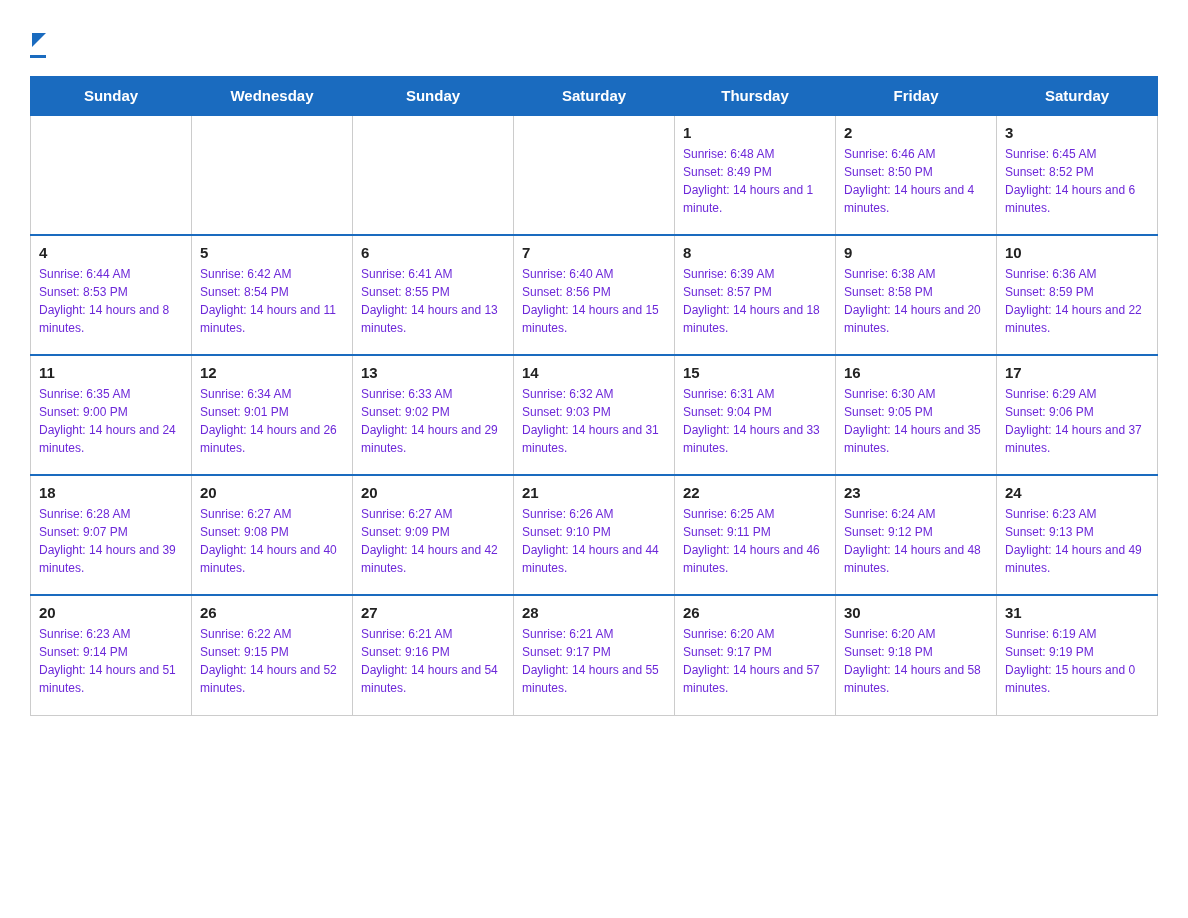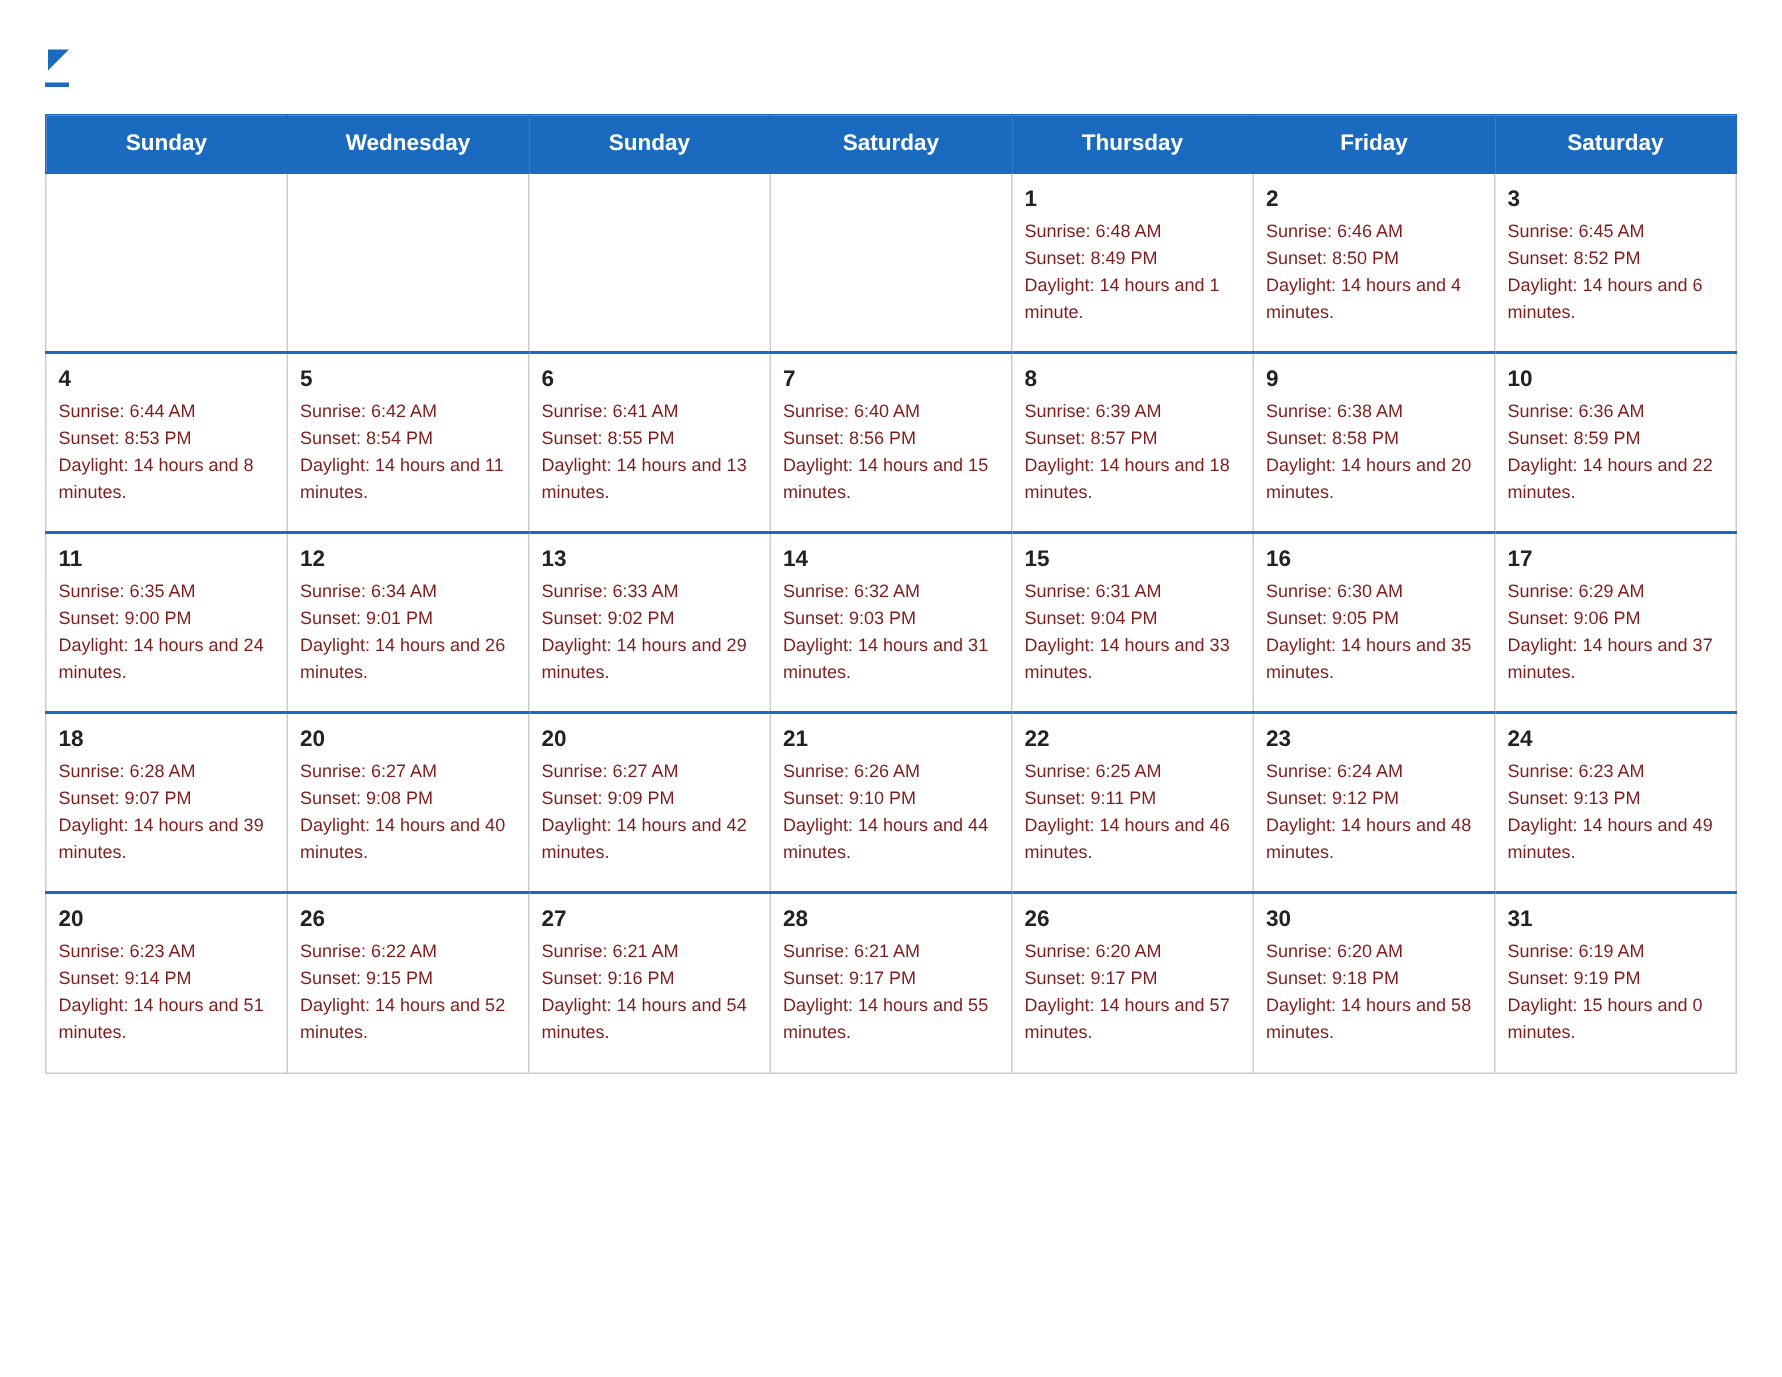--- a/index.html
+++ b/index.html
@@ -62,21 +62,21 @@
     }
     .day-number {
       font-size: 15px;
       font-weight: bold;
       color: #222;
       display: block;
       margin-bottom: 4px;
     }
     .day-info {
       font-size: 12px;
-      color: #7f1d1d;
+      color: #6d28d9;
       line-height: 1.5;
     }
     td.empty {
       background: #fff;
     }
     
     .logo-wrapper {
       display: flex;
       align-items: center;
       gap: 0;

